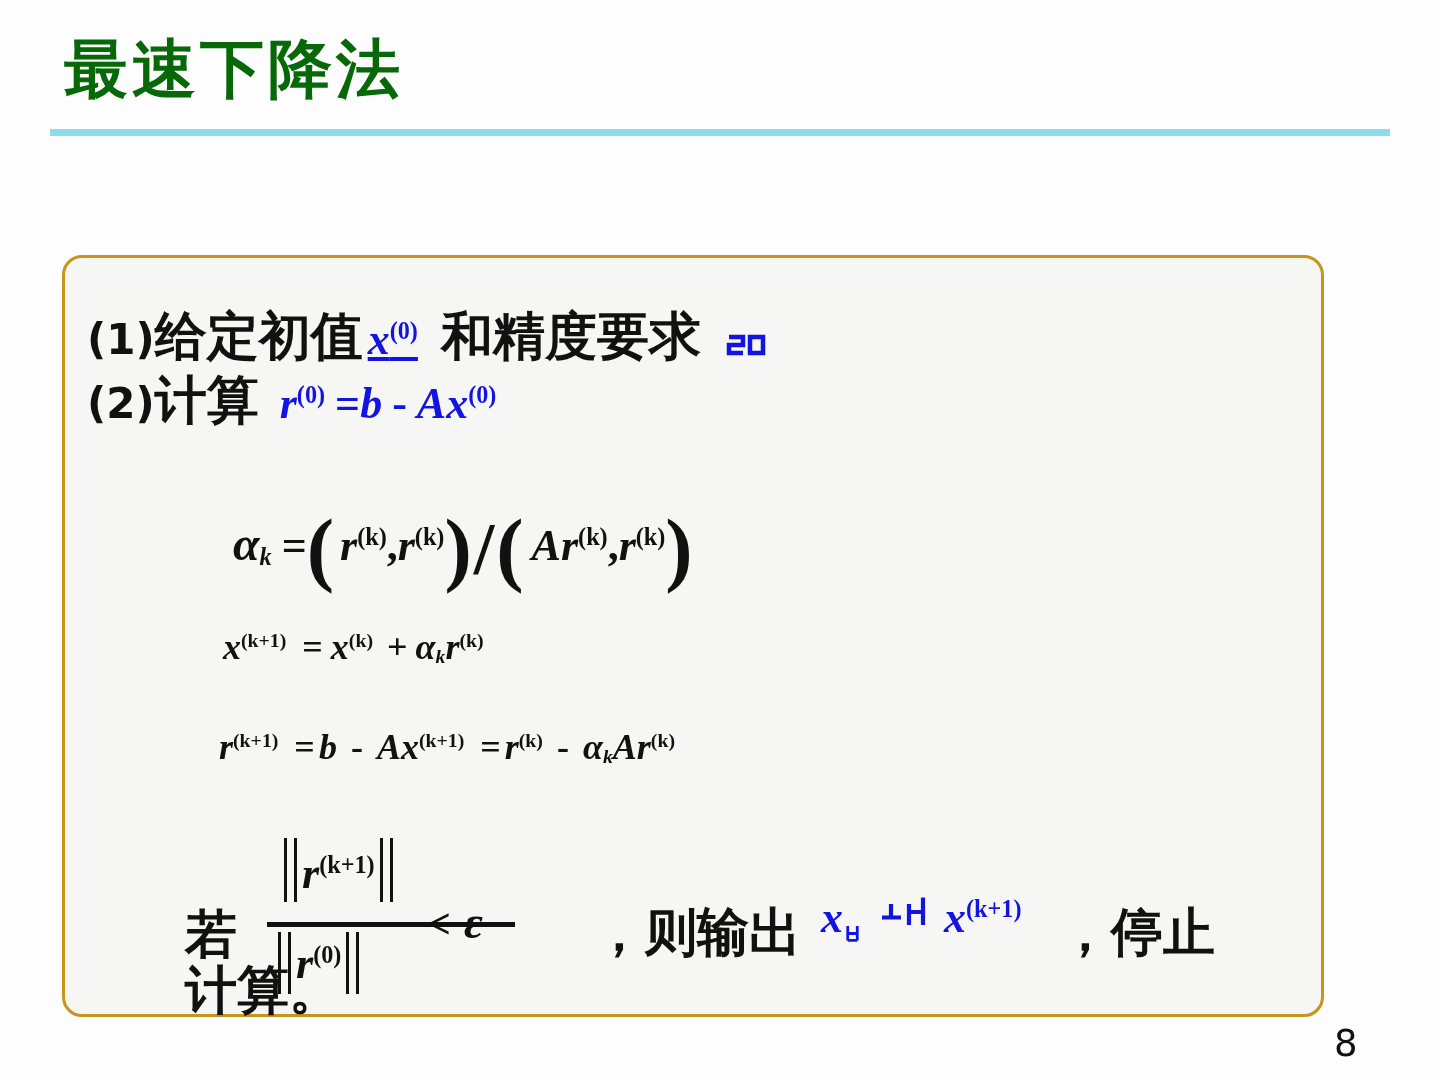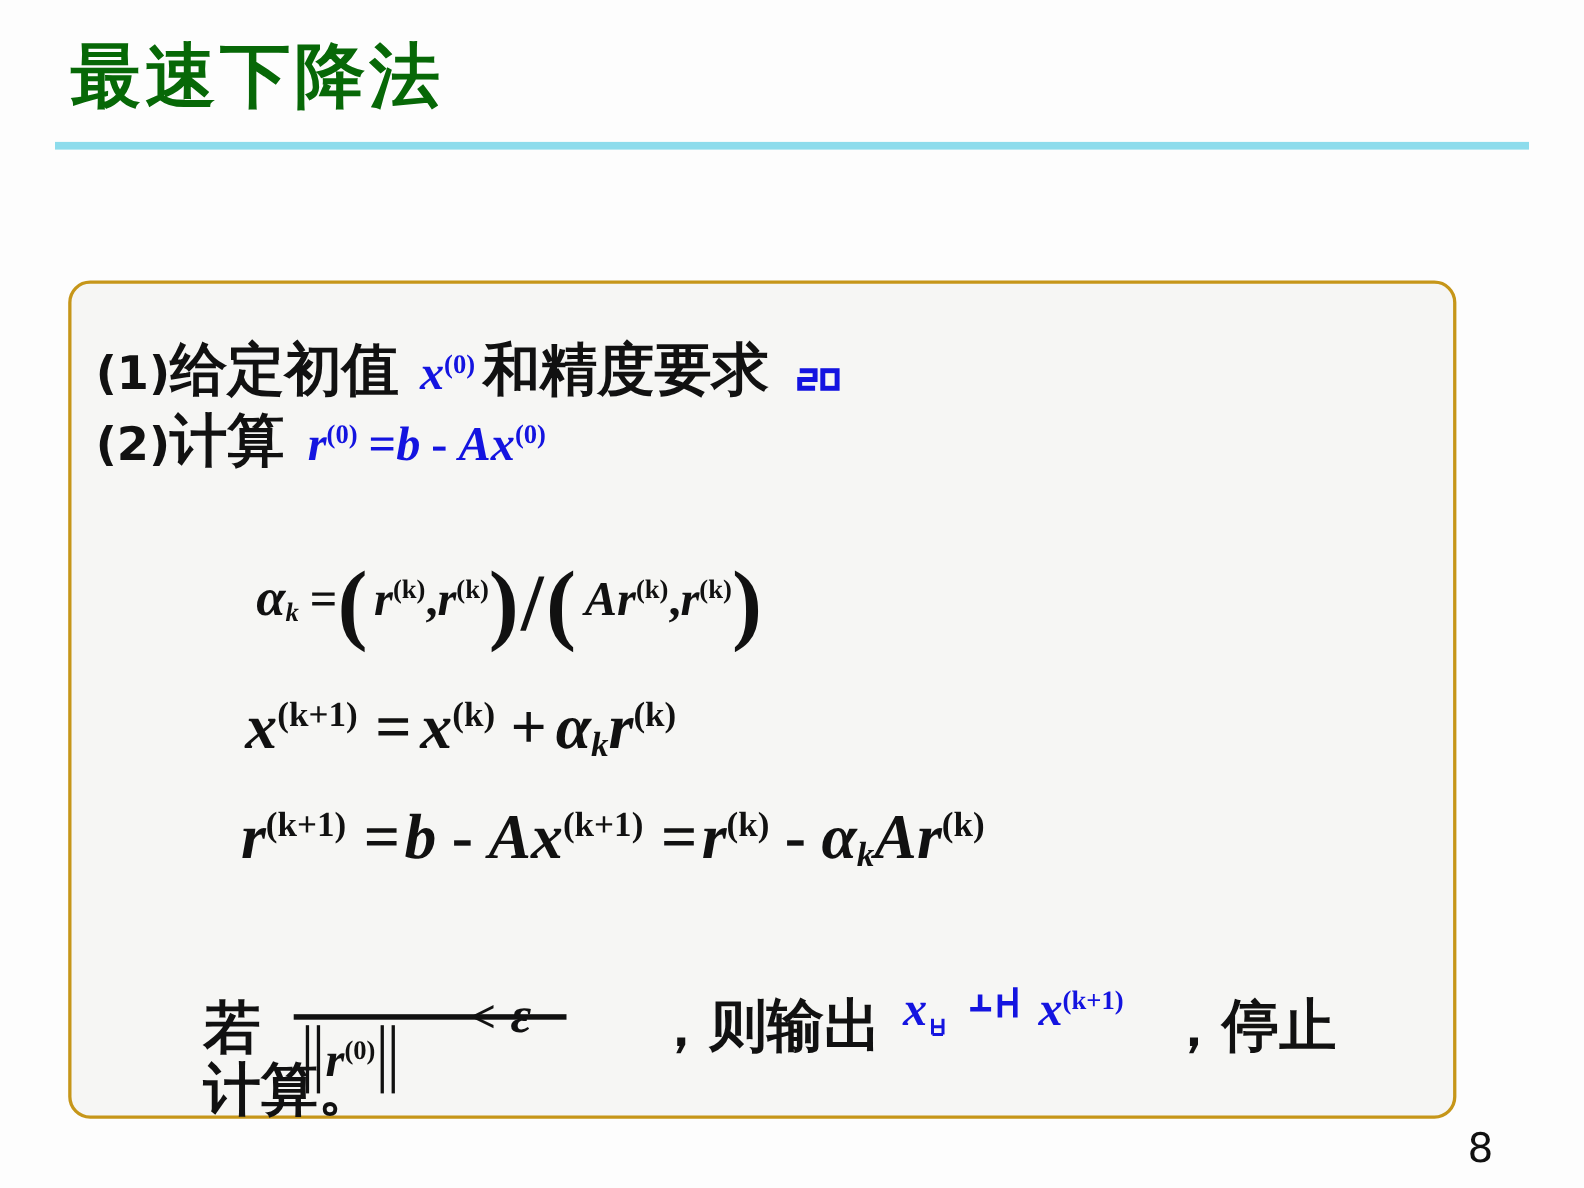--- a/index.html
+++ b/index.html
@@ -31,21 +31,21 @@
     box-sizing:border-box;
   }
   .line{ position:absolute; white-space:nowrap; color:#111; }
   .cn{ font-family:"DejaVu Sans",sans-serif; font-weight:900; font-size:52px; color:#111; }
   .num-heavy{ font-family:"DejaVu Sans",sans-serif; font-weight:900; font-size:42px; color:#111; }
   .num-serif{ font-family:"Liberation Serif",serif; font-weight:700; font-size:40px; color:#111; }
   
   .mi{ font-family:"Liberation Serif",serif; font-weight:700; font-style:italic; }
   .mu{ font-family:"Liberation Serif",serif; font-weight:700; font-style:normal; }
   .m44{ font-size:44px; }
-  .m50{ font-size:58px; }
+  .m50{ font-size:36px; }
   .msup{ font-size:0.55em; vertical-align:0.62em; font-family:"Liberation Serif",serif; font-weight:700; font-style:normal; letter-spacing:0; }
   .msub{ font-size:0.55em; vertical-align:-0.22em; font-family:"Liberation Serif",serif; font-weight:700; font-style:italic; }
   .paren{ display:inline-block; font-family:"Liberation Serif",serif; font-weight:600; font-style:normal;
           font-size:82px; line-height:0; vertical-align:-16px; }
   .bigslash{ display:inline-block; font-family:"Liberation Serif",serif; font-weight:600;
           font-size:74px; line-height:0; vertical-align:-14px; margin:0 2px; }
   
   .norm{ display:inline-block; width:7px; border-left:3px solid #111; border-right:3px solid #111;
          box-sizing:content-box; }
   .norm-n{ height:64px; vertical-align:-14px; margin:0 5px; }
@@ -64,22 +64,22 @@
 <div class="slide">
 
   <div class="title">最速下降法</div>
   <div class="title-rule"></div>
 
 
   <div class="algo-box">
 
     <div class="line" style="left:22px; top:44px;">
       <span class="num-heavy">(1)</span><span class="cn">给定初值</span>
-      <span class="mi m44 blue" style="margin-left:14px;"><span>x</span><span class="msup blue">(0)</span></span>
-      <span class="cn" style="margin-left:2px;">和精度要求</span>
+      <span class="mi m44 blue" style="text-decoration:underline;"><span>x</span><span class="msup blue">(0)</span></span>
+      <span class="cn" style="margin-left:18px;">和精度要求</span>
       <svg class="glyph" style="margin-left:20px; vertical-align:-3px;" width="40" height="24" viewBox="0 0 40 24">
         <path d="M3 4 H17 V12 H3 V20 H17" fill="none" stroke="#1414e0" stroke-width="4.5"></path>
         <rect x="24" y="4" width="13" height="16" fill="none" stroke="#1414e0" stroke-width="4.5"></rect>
       </svg>
     </div>
 
     <div class="line" style="left:22px; top:108px;">
       <span class="num-heavy">(2)</span><span class="cn">计算</span>
       <span class="m44 blue" style="margin-left:16px;"><span class="mi">r</span><span class="msup blue">(0)</span><span class="mu" style="margin-left:10px;">=</span><span class="mi">b</span><span class="mu" style="margin:0 10px;">-</span><span class="mi">Ax</span><span class="msup blue">(0)</span></span>
     </div>
@@ -92,20 +92,23 @@
     <div class="line m50" style="left:158px; top:368px;">
       <span class="mi">x</span><span class="msup">(k+1)</span><span class="mu" style="margin:0 8px 0 16px;">=</span><span class="mi">x</span><span class="msup">(k)</span><span class="mu" style="margin:0 8px 0 14px;">+</span><span class="mi">α</span><span class="msub">k</span><span class="mi">r</span><span class="msup">(k)</span>
     </div>
 
     <div class="line m50" style="left:154px; top:468px;">
       <span class="mi">r</span><span class="msup">(k+1)</span><span class="mu" style="margin:0 4px 0 16px;">=</span><span class="mi">b</span><span class="mu" style="margin:0 14px;">-</span><span class="mi">Ax</span><span class="msup">(k+1)</span><span class="mu" style="margin:0 4px 0 16px;">=</span><span class="mi">r</span><span class="msup">(k)</span><span class="mu" style="margin:0 14px;">-</span><span class="mi">α</span><span class="msub">k</span><span class="mi">Ar</span><span class="msup">(k)</span>
     </div>
 
     <div class="line cn" style="left:120px; top:642px;"><span>若</span></div>
 
+    <div class="line m44" style="left:214px; top:580px;">
+      <span class="norm norm-n"></span><span class="mi">r</span><span class="msup">(k+1)</span><span class="norm norm-n"></span>
+    </div>
     <div class="fracbar" style="left:202px; top:664px; width:248px; height:4.5px;"></div>
     <div class="line m44" style="left:208px; top:674px;">
       <span class="norm norm-d"></span><span class="mi">r</span><span class="msup">(0)</span><span class="norm norm-d"></span>
     </div>
 
     <div class="line" style="left:362px; top:638px;">
       <span class="mu" style="font-size:42px;">&lt;</span>
       <span class="mi" style="font-size:46px; margin-left:8px;">ε</span>
     </div>
 

